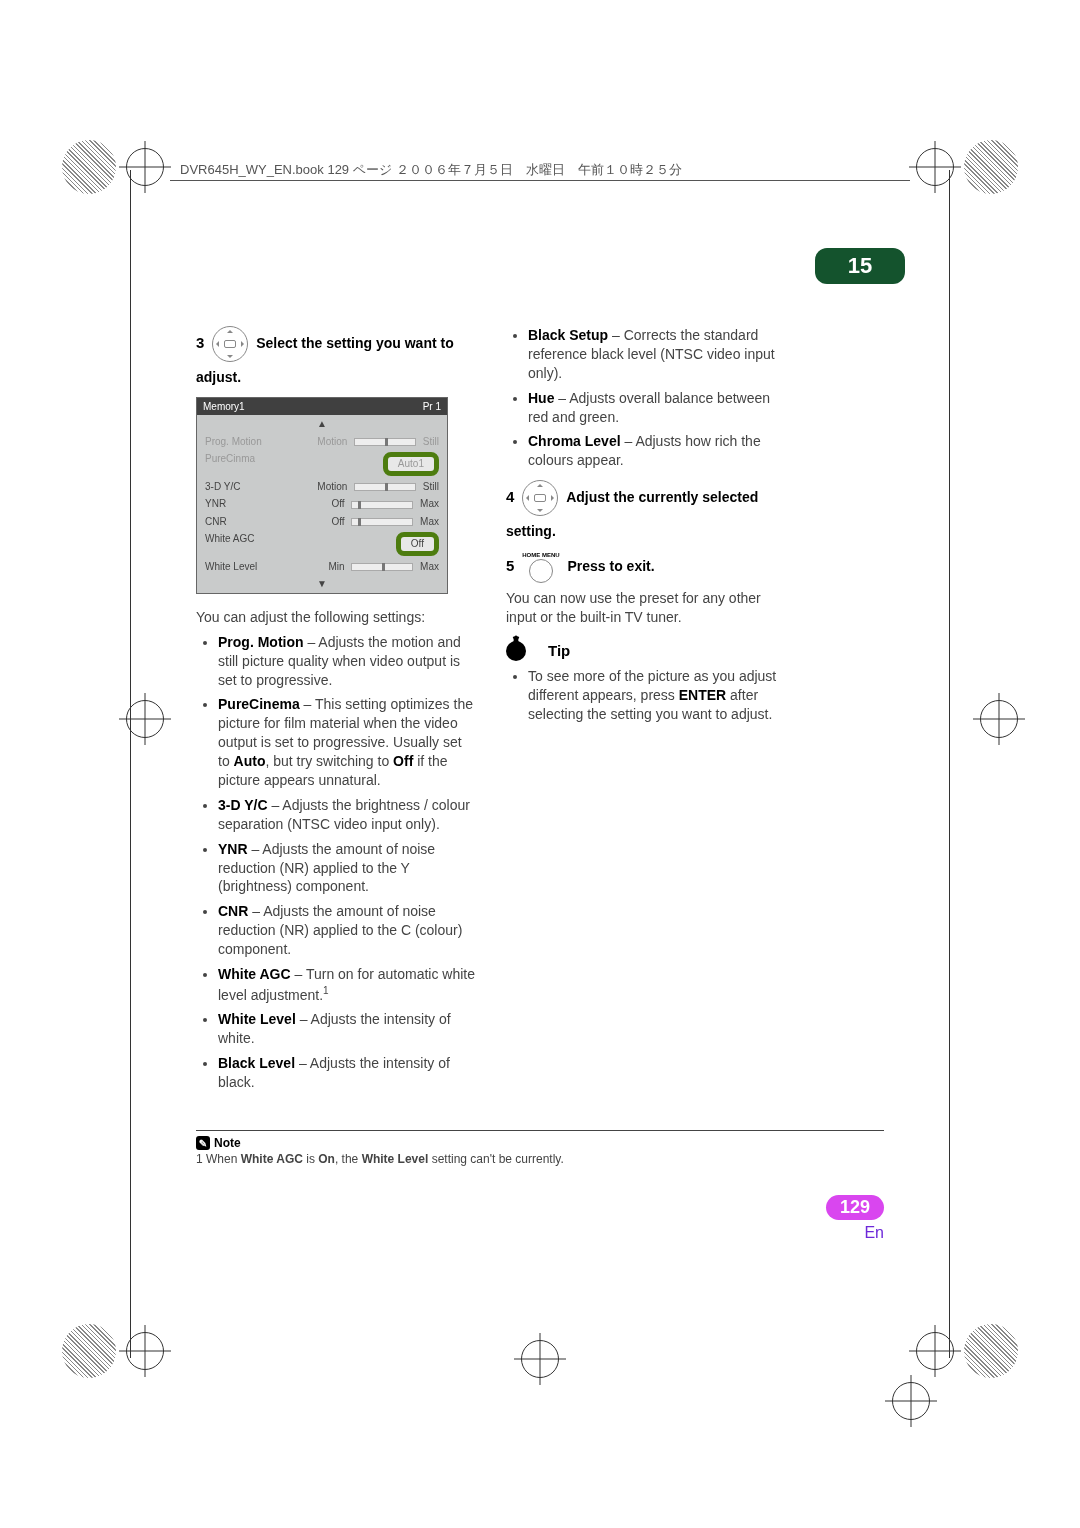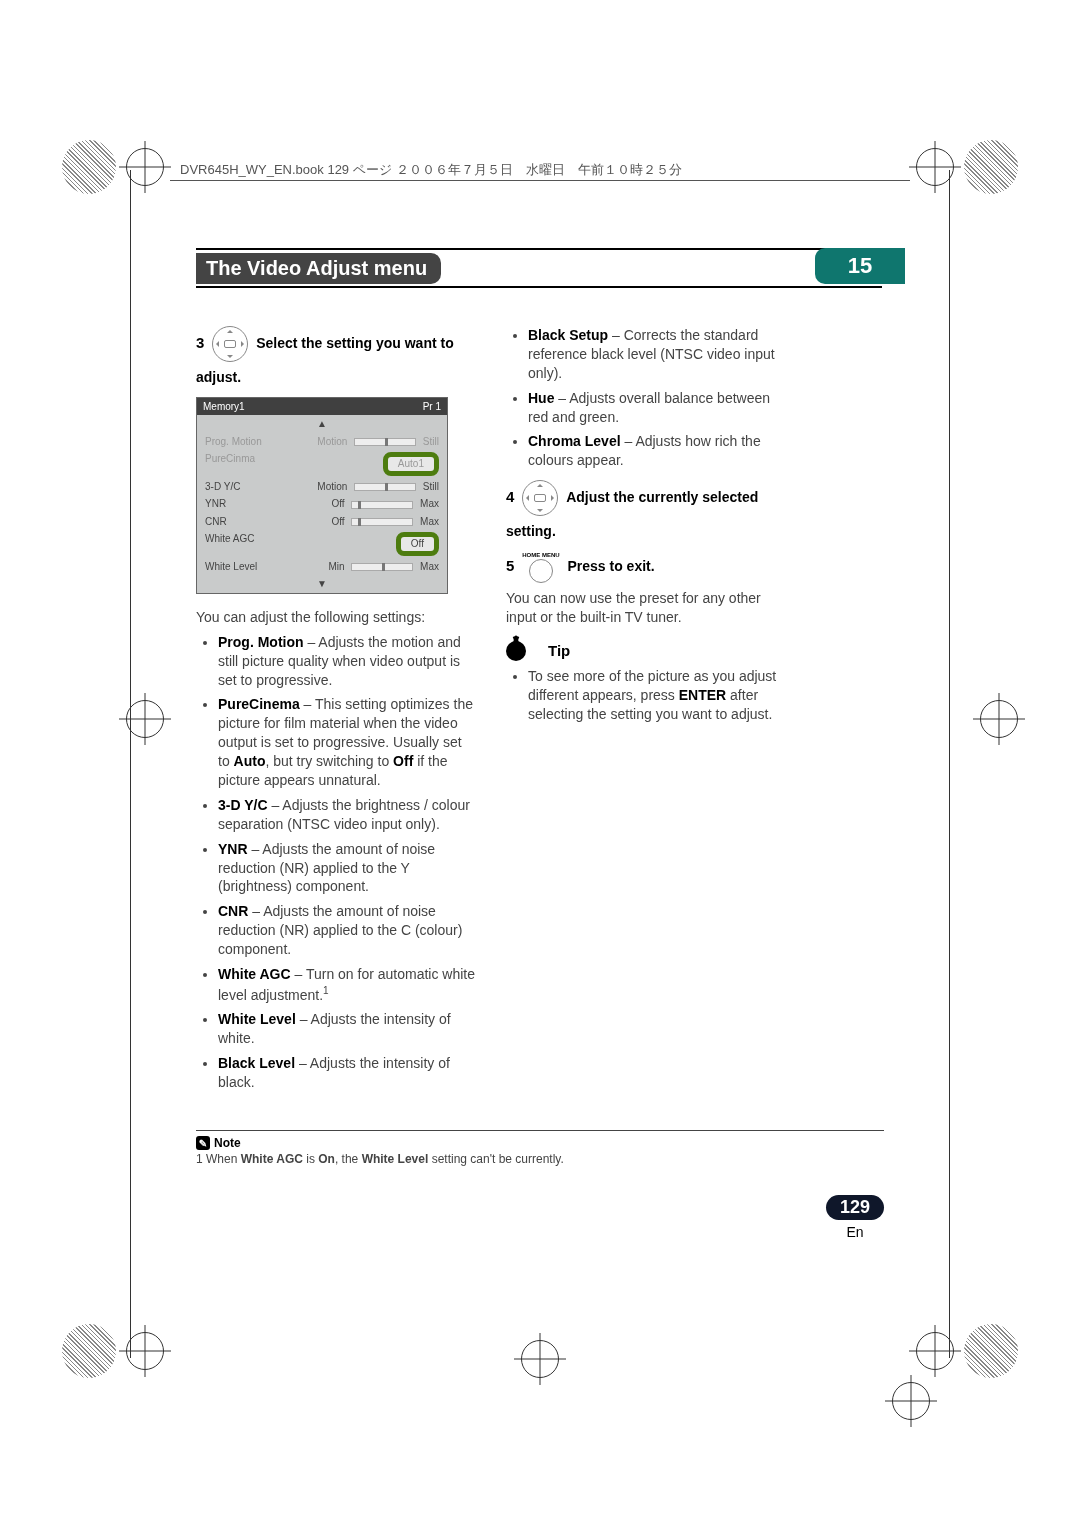--- a/index.html
+++ b/index.html
@@ -71,25 +71,26 @@
     font-weight:bold;
     font-size:20px;
     padding:4px 14px 4px 10px;
     border-top-right-radius:10px;
     border-bottom-right-radius:10px;
   }
   .chapter-badge {
     position:absolute;
     right:175px; top:248px;
     width:90px; height:36px;
-    background:#0f766e; color:#fff;
+    background:#14532d; color:#fff;
     font-size:22px; font-weight:bold;
     display:flex; align-items:center; justify-content:center;
     border-top-left-radius:10px;
     border-bottom-left-radius:10px;
+    border-radius:12px;
   }
 
   .col {
     position:absolute;
     top:320px;
     width:280px;
     line-height:1.35;
     font-size:14px;
     color:#444;
   }
@@ -209,26 +210,26 @@
     position:absolute; left:196px; top:1152px;
     font-size:12px; color:#444;
   }
 
   .page-badge {
     position:absolute;
     right:196px; top:1195px;
     text-align:center; width:58px;
   }
   .page-badge .bubble {
-    background:#0f172a; color:#fff;
+    background:#d946ef; color:#fff;
     border-radius:14px;
     font-weight:bold; font-size:18px;
     padding:2px 0;
   }
-  .page-badge .lang { font-size:14px; color:#000000; margin-top:4px; }
+  .page-badge .lang { font-size:16px; color:#6d28d9; margin-top:4px;text-align:right; }
 
   sup { font-size:10px; }
 </style>
 </head>
 <body>
 
 <div class="page">
 
   <div class="printmark pair" style="left:62px; top:140px;">
     <div class="hatched-circle"></div>
@@ -262,25 +263,20 @@
   </div>
   <div class="printmark" style="right:150px; bottom:108px;">
     <div class="crosshair"></div>
   </div>
   <div class="vline" style="left:130px; top:170px; bottom:170px;"></div>
   <div class="vline" style="right:130px; top:170px; bottom:170px;"></div>
 
   <div class="header-text">DVR645H_WY_EN.book 129 ページ ２００６年７月５日　水曜日　午前１０時２５分</div>
   <div class="header-line"></div>
 
-  <div class="title-bar">
-    <div class="inner">
-      <span class="text">The Video Adjust menu</span>
-    </div>
-  </div>
   <div class="chapter-badge">15</div>
 
   <div class="col col-left">
 
     <div class="step-line">
       <b class="num">3</b>
       <span class="step-icon">
         <span class="arrow-t"></span><span class="arrow-b"></span><span class="arrow-l"></span><span class="arrow-r"></span>
       </span>
       <b class="txt">Select the setting you want to</b>

